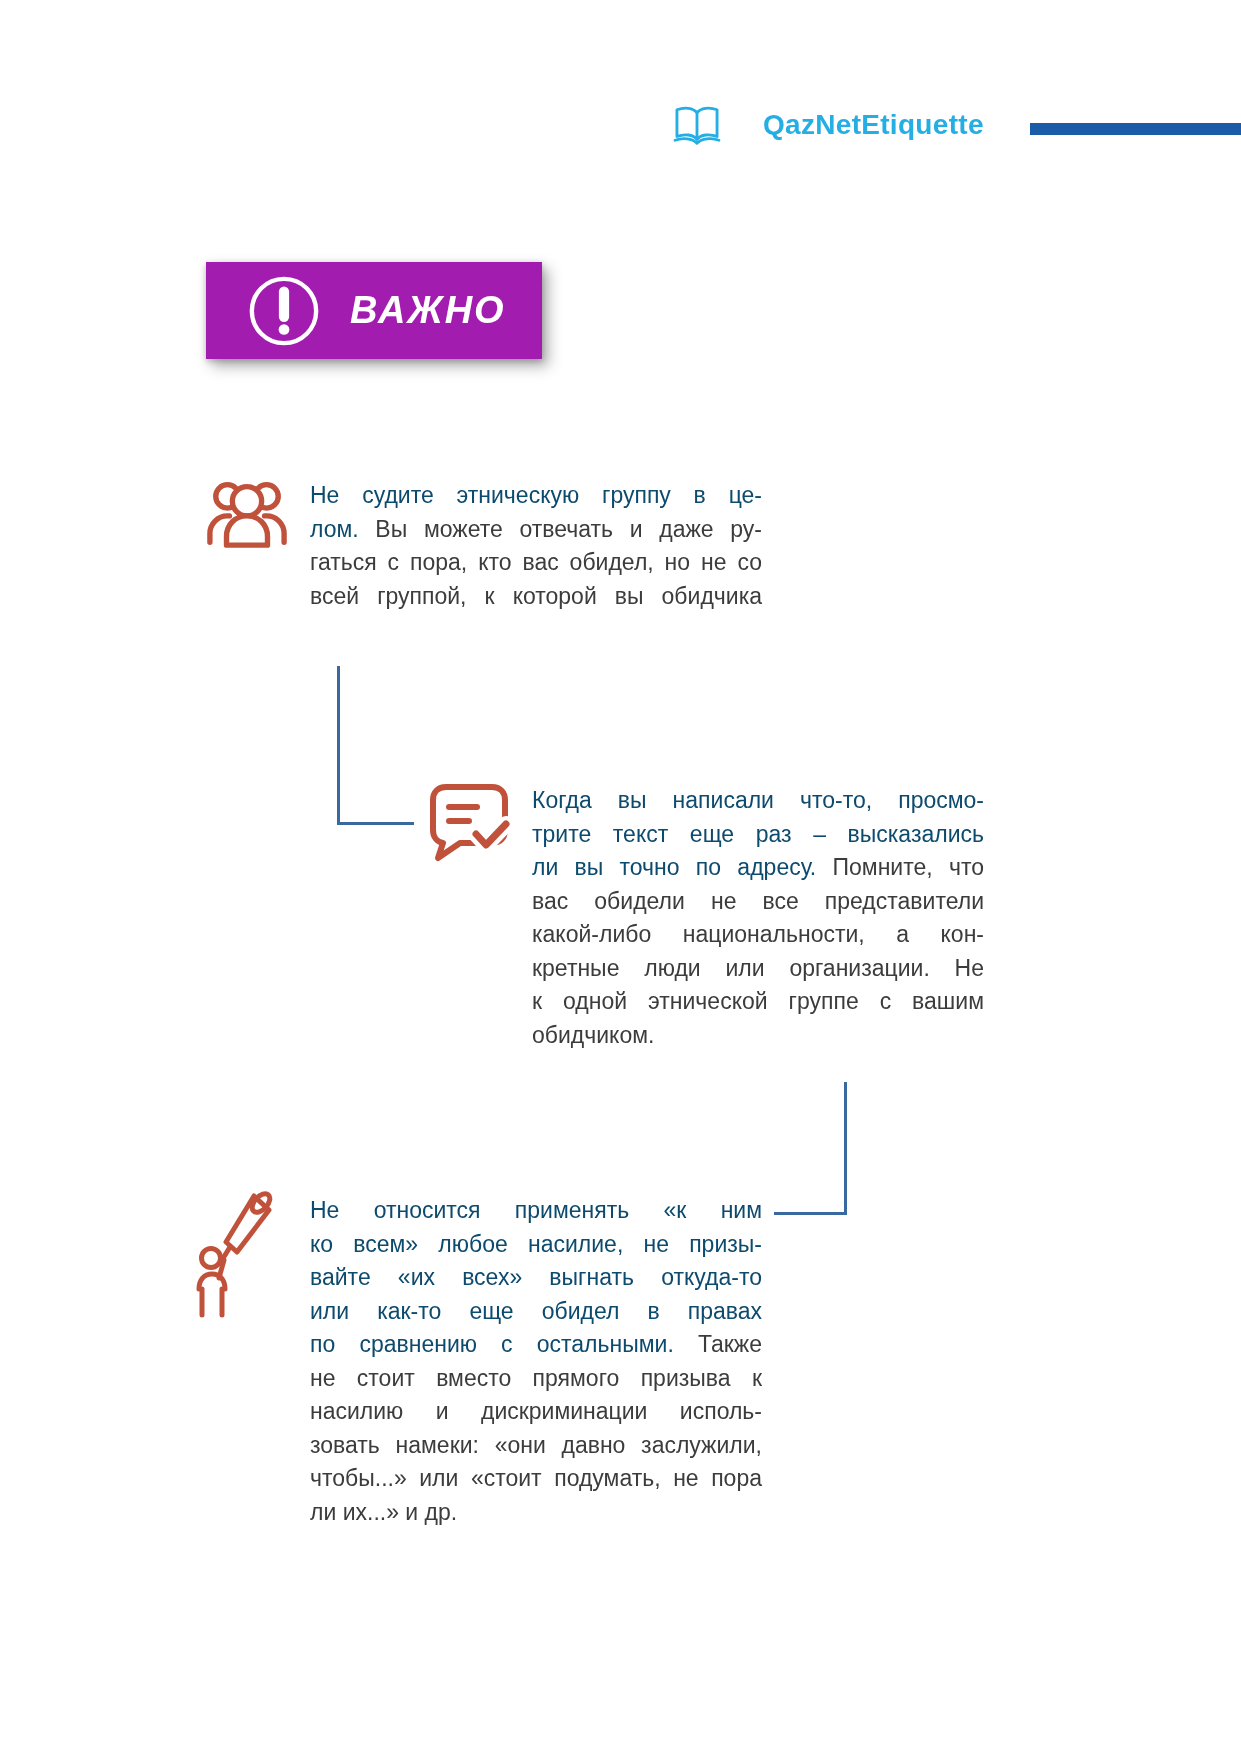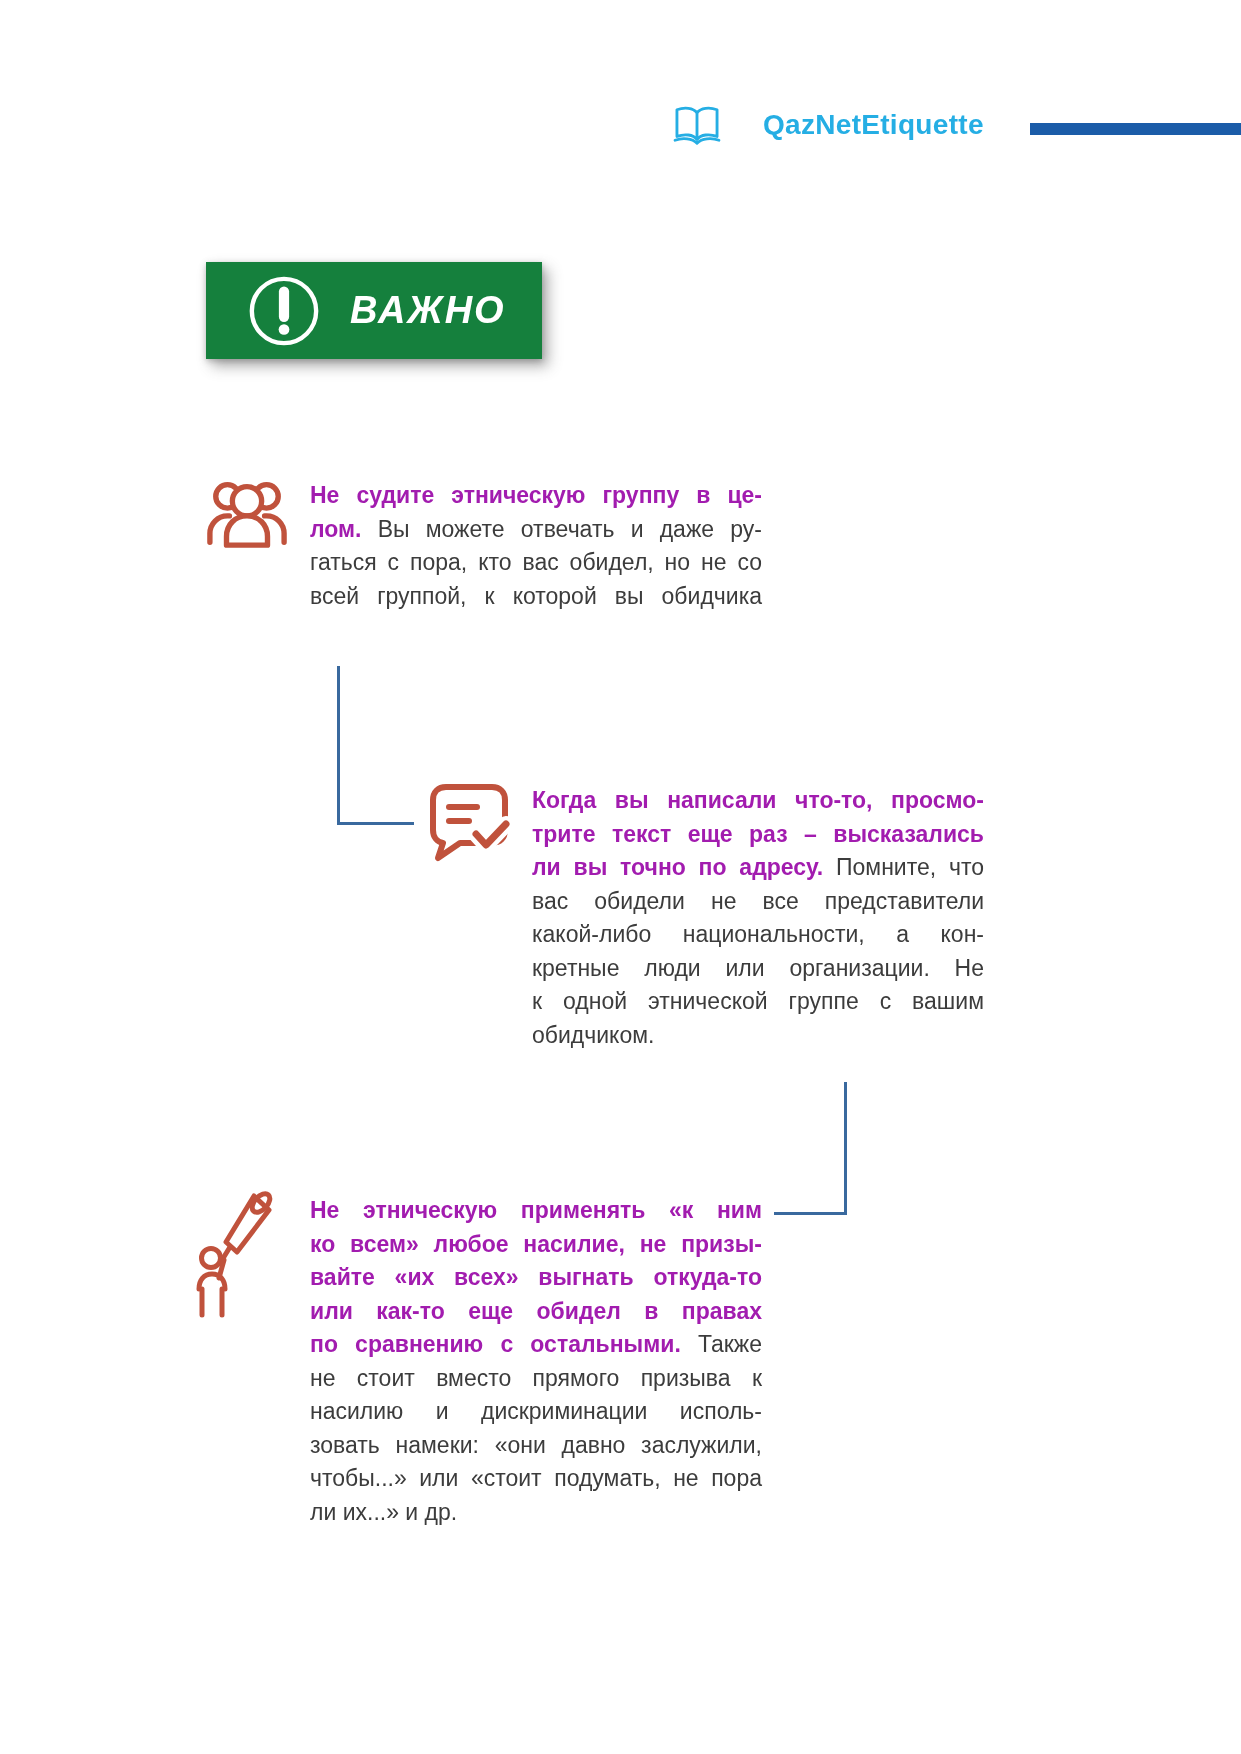--- a/index.html
+++ b/index.html
@@ -10,41 +10,41 @@
   }
   
   .hdr-book{position:absolute;left:672px;top:104px;width:50px;height:42px;}
   .hdr-brand{
     position:absolute;left:756px;top:108px;height:34px;line-height:34px;
     font-size:28px;font-weight:700;color:#25aee4;letter-spacing:.3px;white-space:nowrap;margin-left:7px;
   }
   .hdr-rule{position:absolute;left:1030px;top:123px;right:0;height:12px;background:#1b5ca8;}
   
   .banner{
-    position:absolute;left:206px;top:262px;width:336px;height:97px;background:#15803d;
+    position:absolute;left:206px;top:262px;width:336px;height:97px;background:#a21caf;
     box-shadow:6px 7px 13px rgba(75,75,75,.45), 0 2px 6px rgba(90,90,90,.35);
     display:flex;align-items:center;padding-left:40px;box-sizing:border-box;
   }
   .banner .excl{width:76px;height:76px;flex:0 0 auto;}
   .banner-label{
     margin-left:28px;color:#ffffff;font-size:38px;font-weight:700;font-style:italic;
     letter-spacing:2px;white-space:nowrap;
   }
   
   .icon{position:absolute;}
   .sec1-icon{left:206px;top:472px;width:82px;height:80px;}
   .sec2-icon{left:424px;top:780px;width:90px;height:84px;}
   .sec3-icon{left:194px;top:1190px;width:80px;height:128px;}
   .tblock{position:absolute;width:452px;font-size:23px;}
   .sec1-text{left:310px;top:479px;}
   .sec2-text{left:532px;top:784px;}
   .sec3-text{left:310px;top:1194px;}
   .tline{height:33.5px;line-height:33.5px;text-align:justify;text-align-last:justify;white-space:normal;}
   .tline.last{text-align-last:left;}
-  .seg-head{font-weight:700;color:#a21caf;}
+  .seg-head{font-weight:400;color:#0c4a6e;}
   .seg-body{font-weight:400;color:#3c3c3c;}
   
   .conn{position:absolute;background:#39699e;}
   .conn1-v{left:337px;top:666px;width:3px;height:159px;}
   .conn1-h{left:337px;top:822px;width:77px;height:3px;}
   .conn2-v{left:844px;top:1082px;width:3px;height:133px;}
   .conn2-h{left:774px;top:1212px;width:73px;height:3px;}
   svg{display:block;}
 </style>
 </head>
@@ -120,21 +120,21 @@
       <ellipse cx="67" cy="13" rx="6.5" ry="11" transform="rotate(42 67 13)"></ellipse>
       <path d="M36 57 l-8 13"></path>
       <circle cx="17" cy="68" r="9.5"></circle>
       <path d="M5 99 c0-9 5-15 13-15 s13 6 13 15"></path>
       <path d="M25 88 L30 70"></path>
       <path d="M8 99 v26"></path>
       <path d="M28 99 v26"></path>
     </svg>
   </div>
   <div class="tblock sec3-text">
-      <div class="tline"><span class="seg-head">Не этническую применять «к ним</span></div>
+      <div class="tline"><span class="seg-head">Не относится применять «к ним</span></div>
       <div class="tline"><span class="seg-head">ко всем» любое насилие, не призы-</span></div>
       <div class="tline"><span class="seg-head">вайте «их всех» выгнать откуда-то</span></div>
       <div class="tline"><span class="seg-head">или как-то еще обидел в правах</span></div>
       <div class="tline"><span class="seg-head">по сравнению с остальными. </span><span class="seg-body">Также</span></div>
       <div class="tline"><span class="seg-body">не стоит вместо прямого призыва к</span></div>
       <div class="tline"><span class="seg-body">насилию и дискриминации исполь-</span></div>
       <div class="tline"><span class="seg-body">зовать намеки: «они давно заслужили,</span></div>
       <div class="tline"><span class="seg-body">чтобы...» или «стоит подумать, не пора</span></div>
       <div class="tline last"><span class="seg-body">ли их...» и др.</span></div>
     </div>

